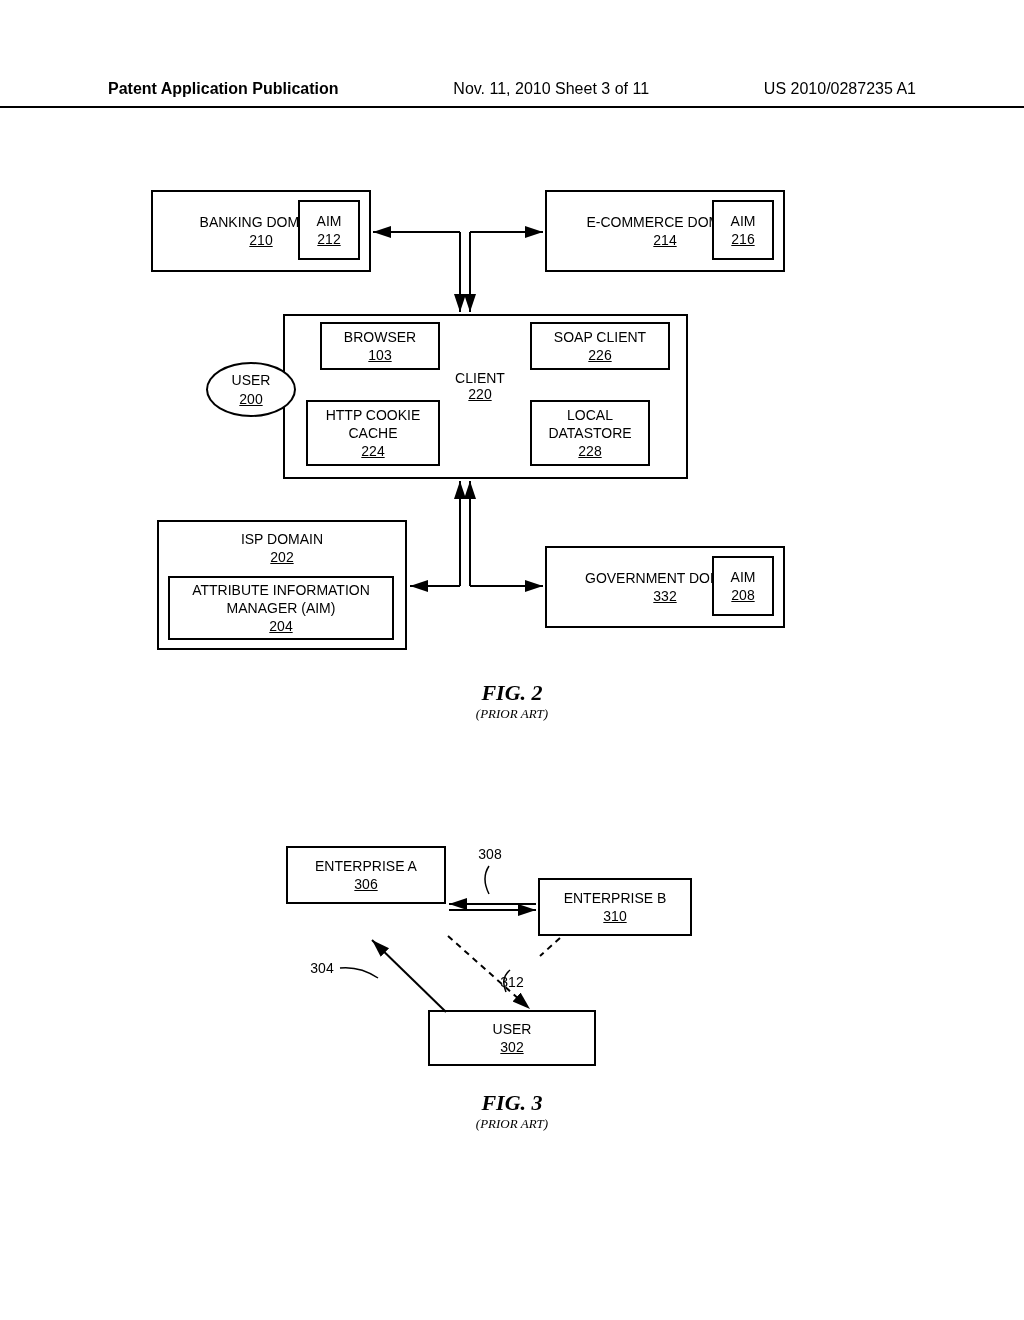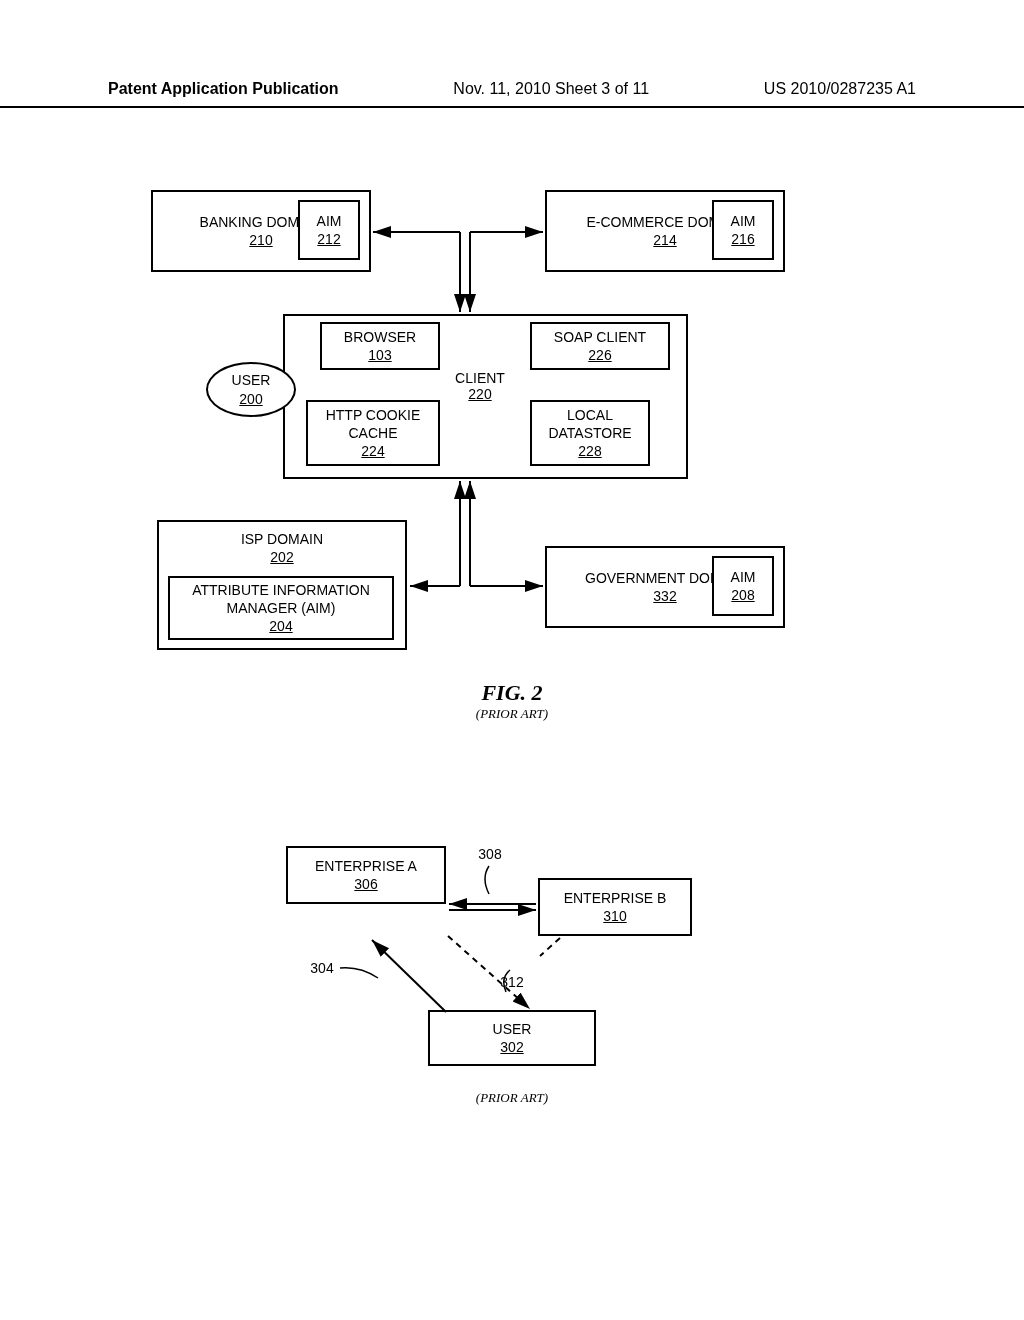--- a/index.html
+++ b/index.html
@@ -224,14 +224,15 @@
   <line x1="448" y1="936" x2="530" y2="1009" stroke="#000" stroke-width="2" stroke-dasharray="6,5" marker-end="url(#arr3)"></line>
 
   <line x1="560" y1="938" x2="540" y2="956" stroke="#000" stroke-width="2" stroke-dasharray="6,5"></line>
 
   <path d="M 340 968 q 20 -2 38 10" stroke="#000" stroke-width="1.5" fill="none"></path>
 
   <path d="M 510 970 q -10 8 -4 22" stroke="#000" stroke-width="1.5" fill="none"></path>
 </svg>
 
 <div class="fig-caption" style="top:1090px;">
+  <div>FIG. 3</div>
   <div class="fig-sub">(PRIOR ART)</div>
 </div>
 
 </body></html>

